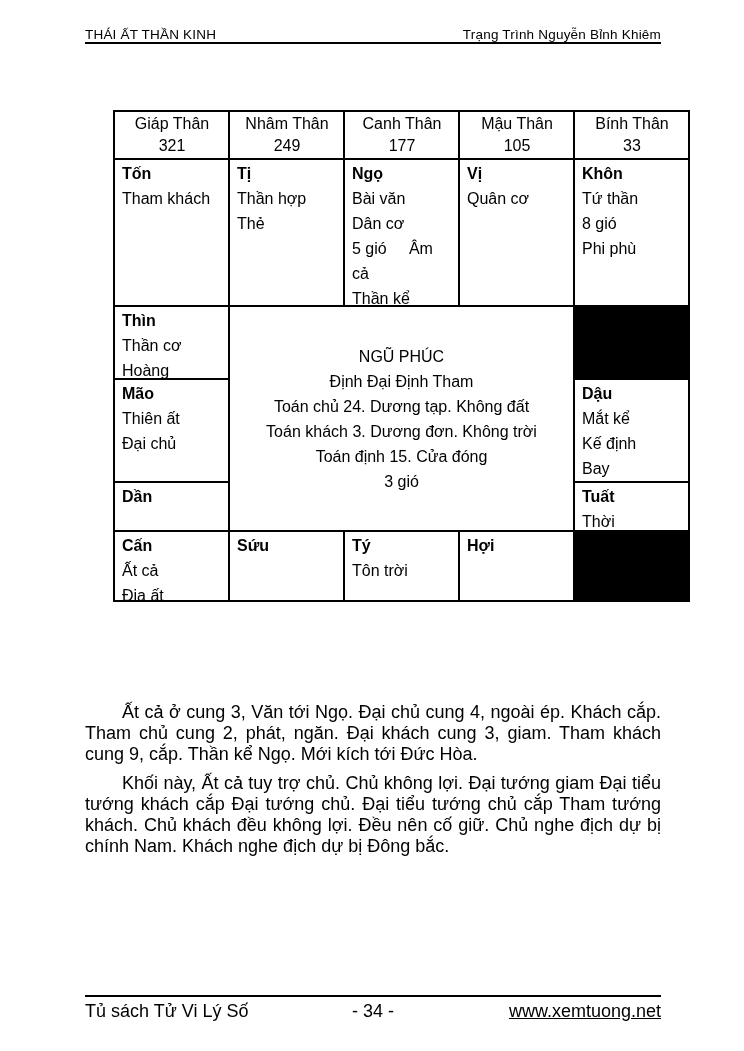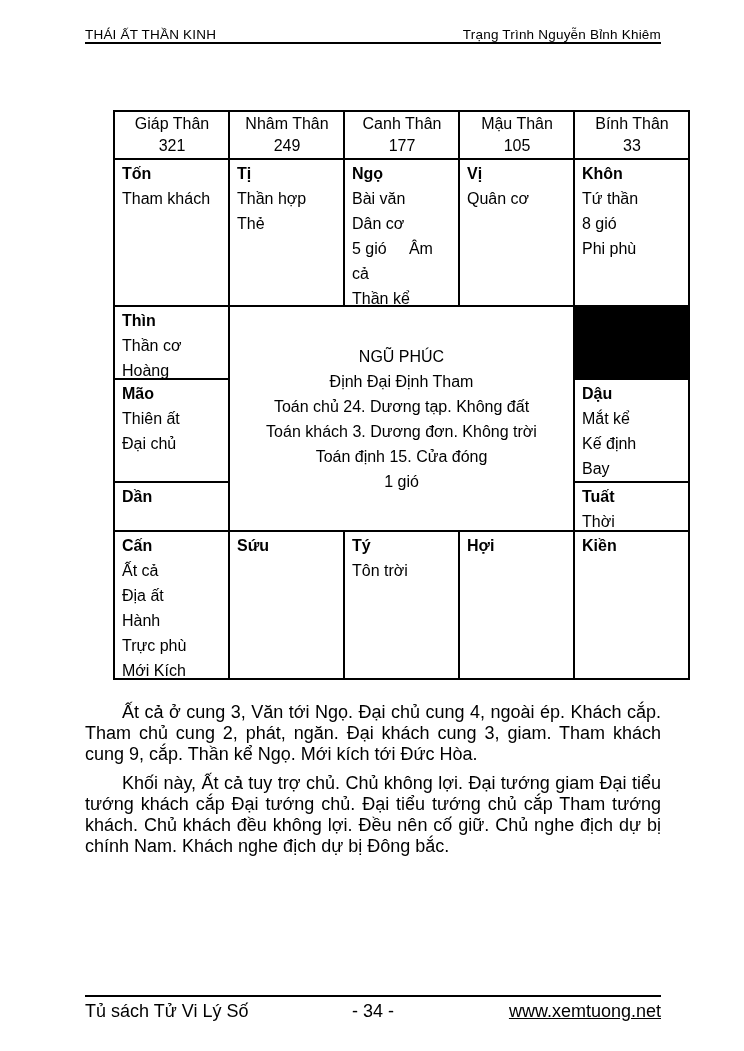--- a/index.html
+++ b/index.html
@@ -16,21 +16,21 @@
   .doc-header {
     position:absolute; left:85px; top:27px; width:576px;
     display:flex; justify-content:space-between; align-items:flex-end;
     font-size:13.5px; letter-spacing:.2px;
     border-bottom:2px solid #000; 
   }
 
   
   .chart {
     position:absolute; left:113px; top:110px;
-    width:577px; height:570px;
+    width:577px; height:492px;
     display:grid;
     grid-template-columns:repeat(5, 1fr);
     grid-template-rows:46px 145px 71px 101px 47px auto;
     gap:2px; background:#000;
     border:2px solid #000; box-sizing:border-box;
   }
   .cell {
     background:#fff; padding:1px 6px 0 7px;
     font-size:16px; line-height:25px; overflow:hidden;
   }
@@ -134,21 +134,21 @@
     <div class="cell" style="grid-area:5/1">
       <div class="lbl">Dần</div>
     </div>
 
     <div class="cell center-block" style="grid-area:3/2/6/5">
       <div class="c-ln">NGŨ PHÚC</div>
       <div class="c-ln">Định Đại Định Tham</div>
       <div class="c-ln">Toán chủ 24. Dương tạp. Không đất</div>
       <div class="c-ln">Toán khách 3. Dương đơn. Không trời</div>
       <div class="c-ln">Toán định 15. Cửa đóng</div>
-      <div class="c-ln">1 gió</div>
+      <div class="c-ln">3 gió</div>
     </div>
 
     <div class="cell" style="grid-area:4/5">
       <div class="lbl">Dậu</div>
       <div class="ln">Mắt kể</div>
       <div class="ln">Kế định</div>
       <div class="ln">Bay</div>
     </div>
     <div class="cell" style="grid-area:5/5">
       <div class="lbl">Tuất</div>
@@ -166,23 +166,20 @@
     <div class="cell" style="grid-area:6/2">
       <div class="lbl">Sứu</div>
     </div>
     <div class="cell" style="grid-area:6/3">
       <div class="lbl">Tý</div>
       <div class="ln">Tôn trời</div>
     </div>
     <div class="cell" style="grid-area:6/4">
       <div class="lbl">Hợi</div>
     </div>
-    <div class="cell" style="grid-area:6/5">
-      <div class="lbl">Kiền</div>
-    </div>
   </div>
 
   <div class="paras">
     <p>Ất cả ở cung 3, Văn tới Ngọ. Đại chủ cung 4, ngoài ép. Khách cắp. Tham chủ cung 2, phát, ngăn. Đại khách cung 3, giam. Tham khách cung 9, cắp. Thần kể Ngọ. Mới kích tới Đức Hòa.</p>
     <p>Khối này, Ất cả tuy trợ chủ. Chủ không lợi. Đại tướng giam Đại tiểu tướng khách cắp Đại tướng chủ. Đại tiểu tướng chủ cắp Tham tướng khách. Chủ khách đều không lợi. Đều nên cố giữ. Chủ nghe địch dự bị chính Nam. Khách nghe địch dự bị Đông bắc.</p>
   </div>
 
   <div class="doc-footer">
     <span>Tủ sách Tử Vi Lý Số</span>
     <span class="f-center">- 34 -</span>

